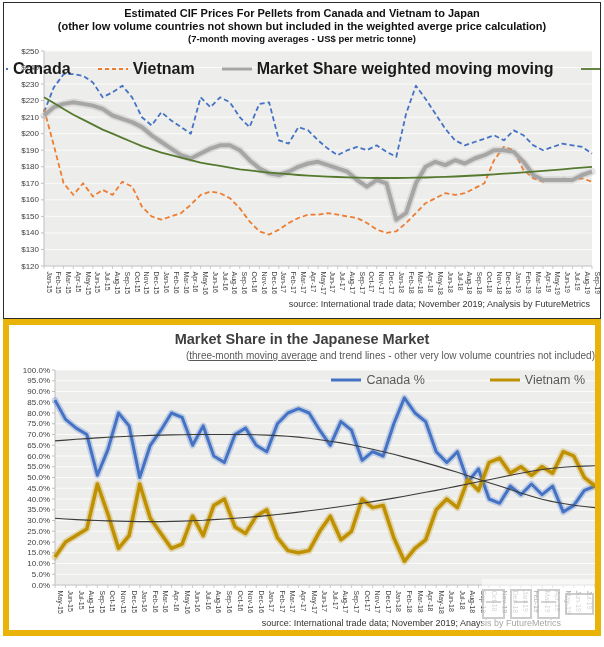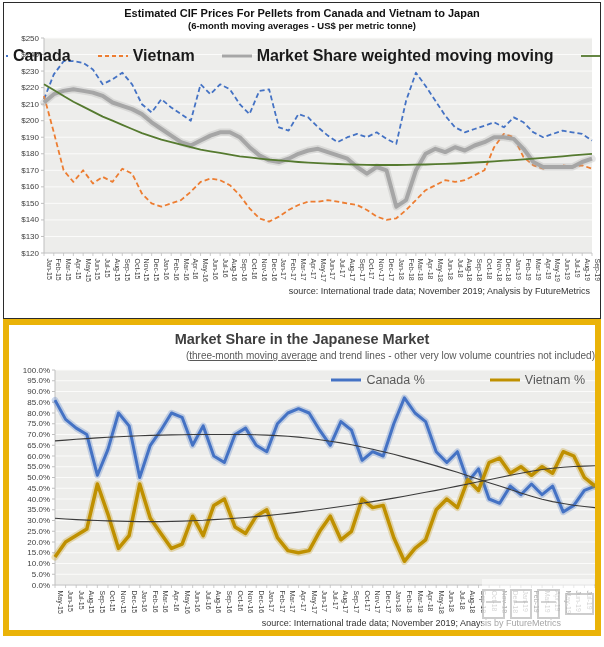--- a/index.html
+++ b/index.html
@@ -26,21 +26,22 @@
   .wm-glyph:after{content:"";position:absolute;left:2px;right:2px;top:10px;border-top:2px solid rgba(145,145,145,0.4);}
   .wm-box{width:26px;height:18px;border:2px solid rgba(145,145,145,0.45);background:rgba(255,255,255,0.5);}
 </style>
 </head>
 <body>
 
 <div class="page">
 
   <div class="panel top">
     <div class="t1">Estimated CIF Prices For Pellets from Canada and Vietnam to Japan</div>
-    <div class="t3">(6-month moving averages - US$ per metric tonne)</div>
+    <div class="t2">(other low volume countries not shown but included in the weighted averge price calculation)</div>
+    <div class="t3">(7-month moving averages - US$ per metric tonne)</div>
     <div class="chart-wrap">
       <svg width="596" height="255">
           <rect x="40" y="6" width="548" height="215" fill="#EDEDEB"></rect>
           <g>
             <line x1="40" y1="6" x2="588" y2="6" stroke="#FBFBFA" stroke-width="1"></line>
             <line x1="37" y1="6" x2="40" y2="6" stroke="#BFBFBF" stroke-width="1"></line>
             <line x1="40" y1="22.53846153846154" x2="588" y2="22.53846153846154" stroke="#FBFBFA" stroke-width="1"></line>
             <line x1="37" y1="22.53846153846154" x2="40" y2="22.53846153846154" stroke="#BFBFBF" stroke-width="1"></line>
             <line x1="40" y1="39.07692307692308" x2="588" y2="39.07692307692308" stroke="#FBFBFA" stroke-width="1"></line>
             <line x1="37" y1="39.07692307692308" x2="40" y2="39.07692307692308" stroke="#BFBFBF" stroke-width="1"></line>

